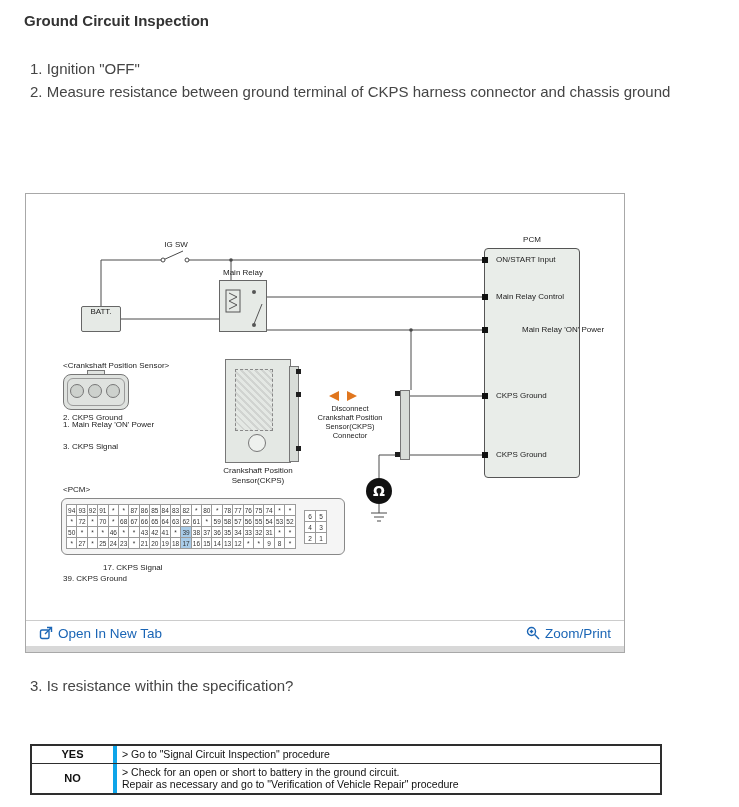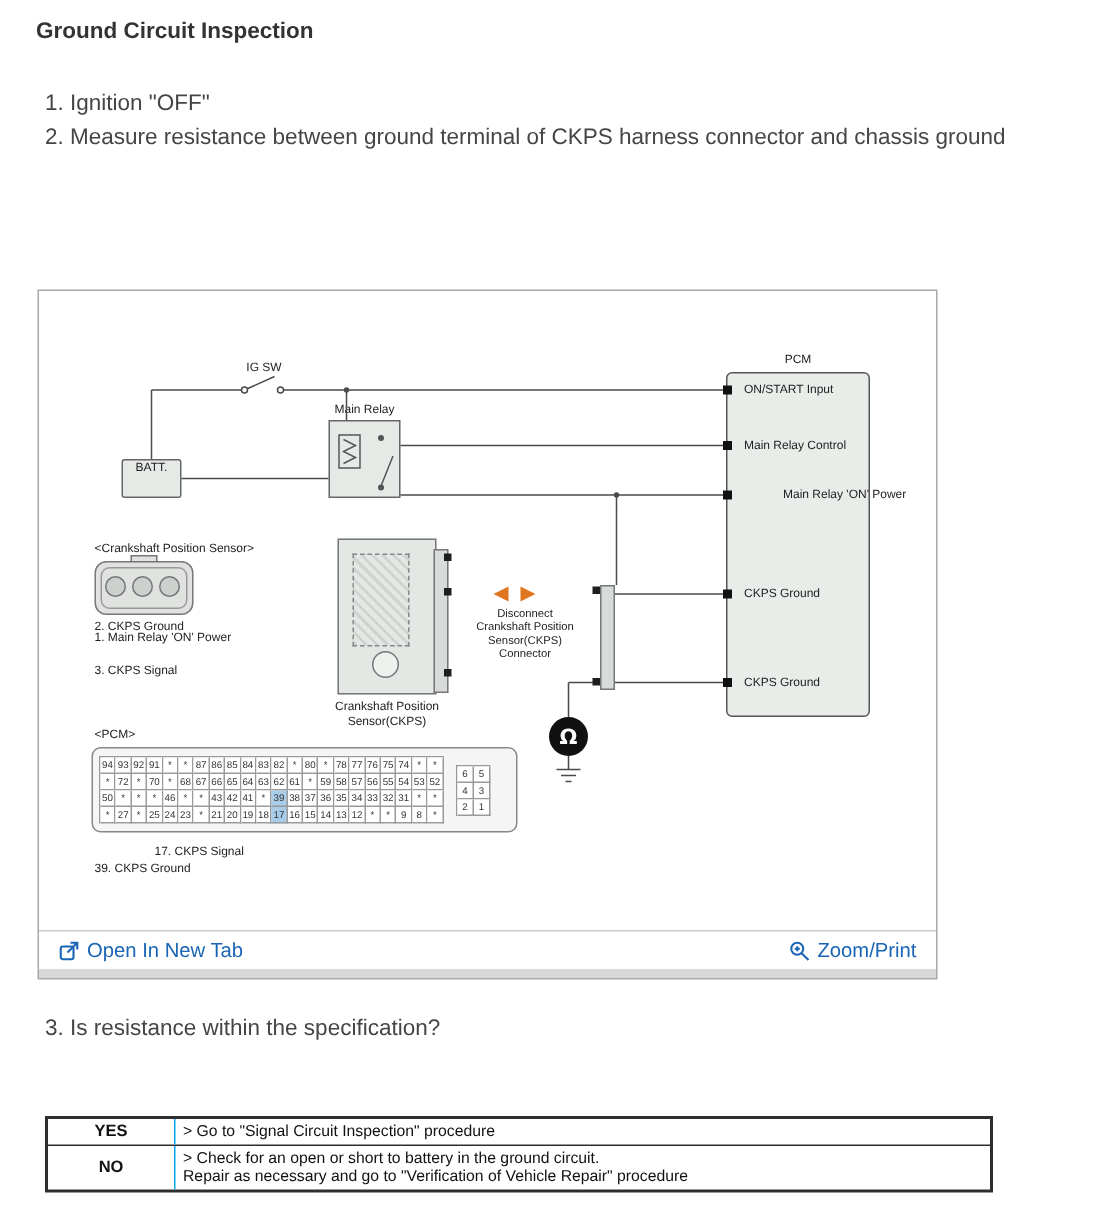--- a/index.html
+++ b/index.html
@@ -22,21 +22,21 @@
   .spec{left:36px;top:127px;font-size:15px;font-weight:bold;color:#333;}
   .question{left:30px;top:677px;font-size:15px;color:#454545;}
 
   
   .panel{left:25px;top:193px;width:600px;height:460px;border:1px solid #a8a8a8;
          display:flex;flex-direction:column;background:#fff;box-sizing:border-box;}
   .diagram{position:relative;width:100%;height:427px;background:#fff;overflow:hidden;}
   .toolbar{height:25px;border-top:1px solid #cccccc;display:flex;align-items:center;
            justify-content:space-between;padding:0 13px;}
   .panel-strip{height:6px;background:#d8d8d8;}
-  .tb-link{display:flex;align-items:flex-end;gap:5px;color:var(--link-blue);
+  .tb-link{display:flex;align-items:flex-start;gap:5px;color:var(--link-blue);
            font-size:13.5px;text-decoration:none;cursor:pointer;}
   .tb-link svg{display:block;}
 
   
   .d-lbl{position:absolute;font-size:8px;line-height:10px;color:#222;}
   .ctr{text-align:center;}
 
   
   .d-box{position:absolute;background:#e6eae6;border:1px solid #666;box-sizing:border-box;}
   .batt{left:55px;top:112px;width:40px;height:26px;border-radius:2px;
@@ -67,21 +67,21 @@
             font-size:6.5px;color:#333;display:flex;align-items:center;justify-content:center;
             background:#fff;box-sizing:content-box;}
   .pin-cell.hl{background:var(--pin-hl);}
 
   .arrowpoly{fill:var(--orange);}
 
   
   .result-table{left:30px;top:744px;width:628px;border:2px solid #2e2e2e;background:#fff;}
   .rt-row{display:grid;grid-template-columns:85px 1fr;}
   .rt-row + .rt-row{border-top:1px solid #2e2e2e;}
-  .rt-label{border-right:1px solid #0ea5e9;display:flex;align-items:center;justify-content:center;
+  .rt-label{border-right:4px solid #0ea5e9;display:flex;align-items:center;justify-content:center;
             font-size:11px;font-weight:bold;color:#111;min-height:16px;}
   .rt-text{font-size:10.5px;line-height:12.5px;color:#111;padding:2px 5px;}
 </style>
 </head>
 <body>
 
 <div class="page">
 
   <div class="abs page-title">Ground Circuit Inspection</div>
   <div class="abs step step1">1. Ignition "OFF"</div>

